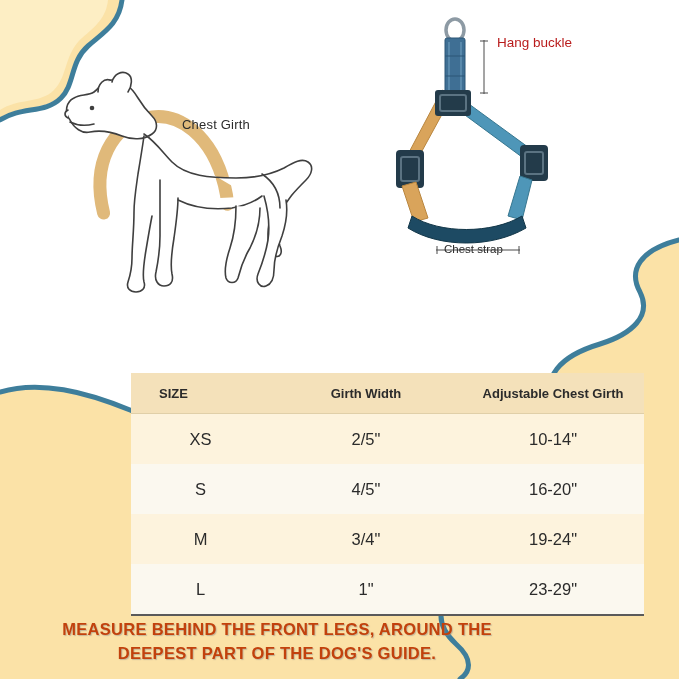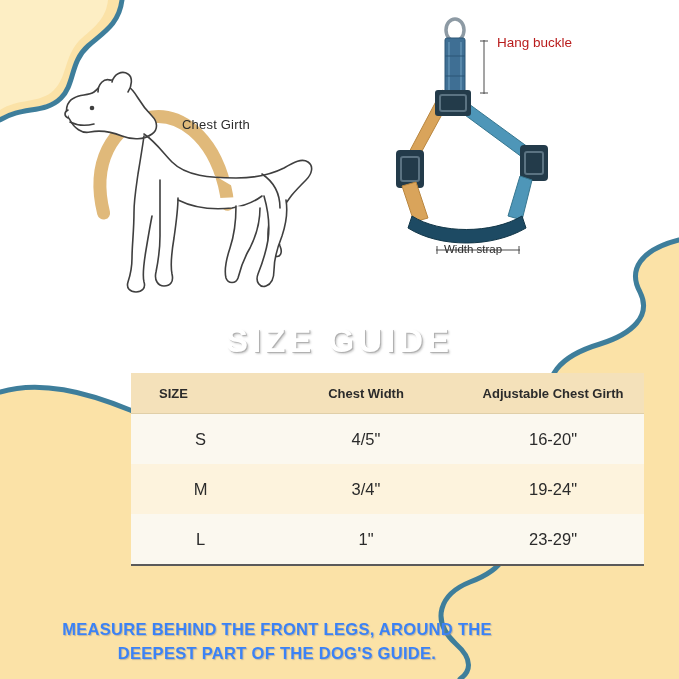--- a/index.html
+++ b/index.html
@@ -132,21 +132,21 @@
   .footnote {
     position: absolute;
     left: 0;
     top: 617px;
     width: 554px;
     text-align: center;
     font-size: 16.5px;
     font-weight: bold;
     line-height: 24px;
     letter-spacing: 0.3px;
-    color: #3b82f6;
+    color: #c2410c;
     text-shadow: 1px 1px 1px rgba(140,140,140,0.5);
   }
 </style>
 </head>
 <body>
 
 <div class="page">
 
   <svg class="bg-svg" viewBox="0 0 679 679">
 
@@ -290,34 +290,38 @@
       </g>
 
       <g stroke="#4a4a4a" stroke-width="1">
         <path d="M56,240 L140,240"></path>
         <path d="M57,236 L57,244 M139,236 L139,244"></path>
       </g>
     </svg>
   </div>
 
   <div class="hang-buckle-label">Hang buckle</div>
-  <div class="chest-strap-label">Width strap</div>
-
-  <div class="size-guide-title">SIZE  GUIDE</div>
+  <div class="chest-strap-label">Chest strap</div>
+
 
   <div class="table-wrap">
     <table class="size-table">
       <thead>
         <tr>
           <th class="col-size">SIZE</th>
-          <th class="col-ribbon">Chest Width</th>
+          <th class="col-ribbon">Girth Width</th>
           <th class="col-girth">Adjustable Chest Girth</th>
         </tr>
       </thead>
       <tbody>
+        <tr class="r-even">
+          <td>XS</td>
+          <td>2/5"</td>
+          <td>10-14"</td>
+        </tr>
         <tr class="r-odd">
           <td>S</td>
           <td>4/5"</td>
           <td>16-20"</td>
         </tr>
         <tr class="r-even">
           <td>M</td>
           <td>3/4"</td>
           <td>19-24"</td>
         </tr>

